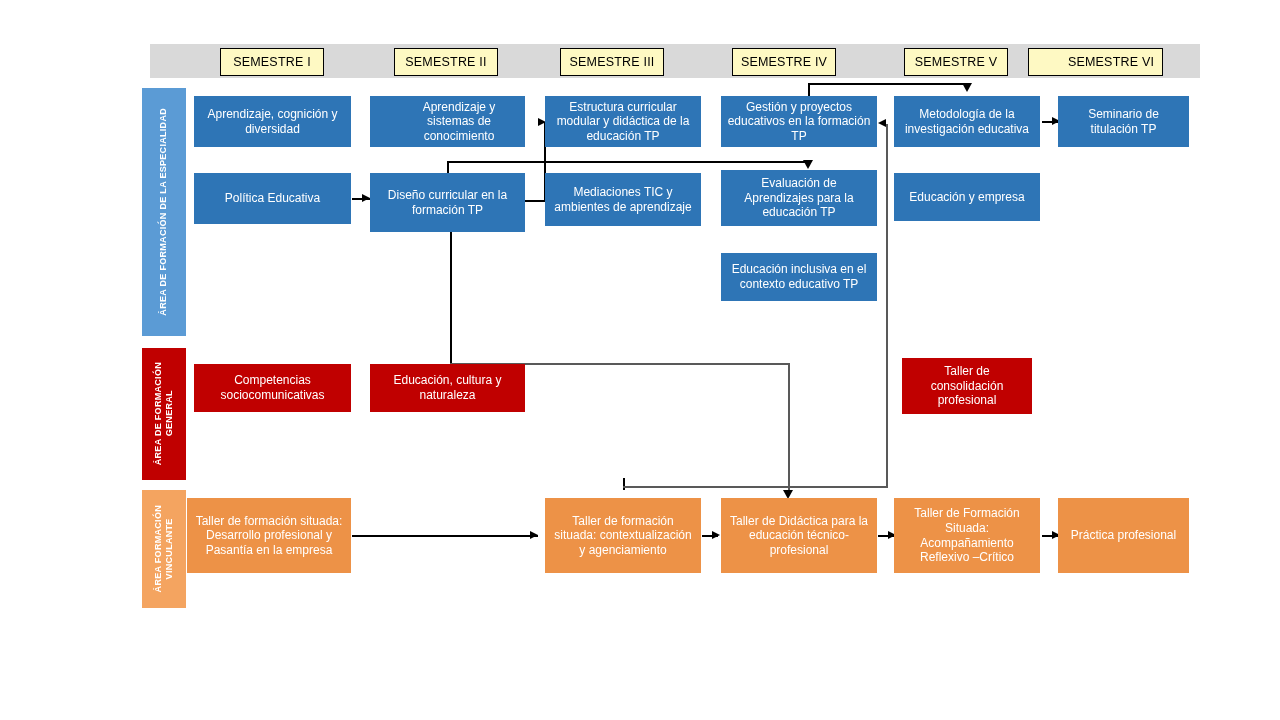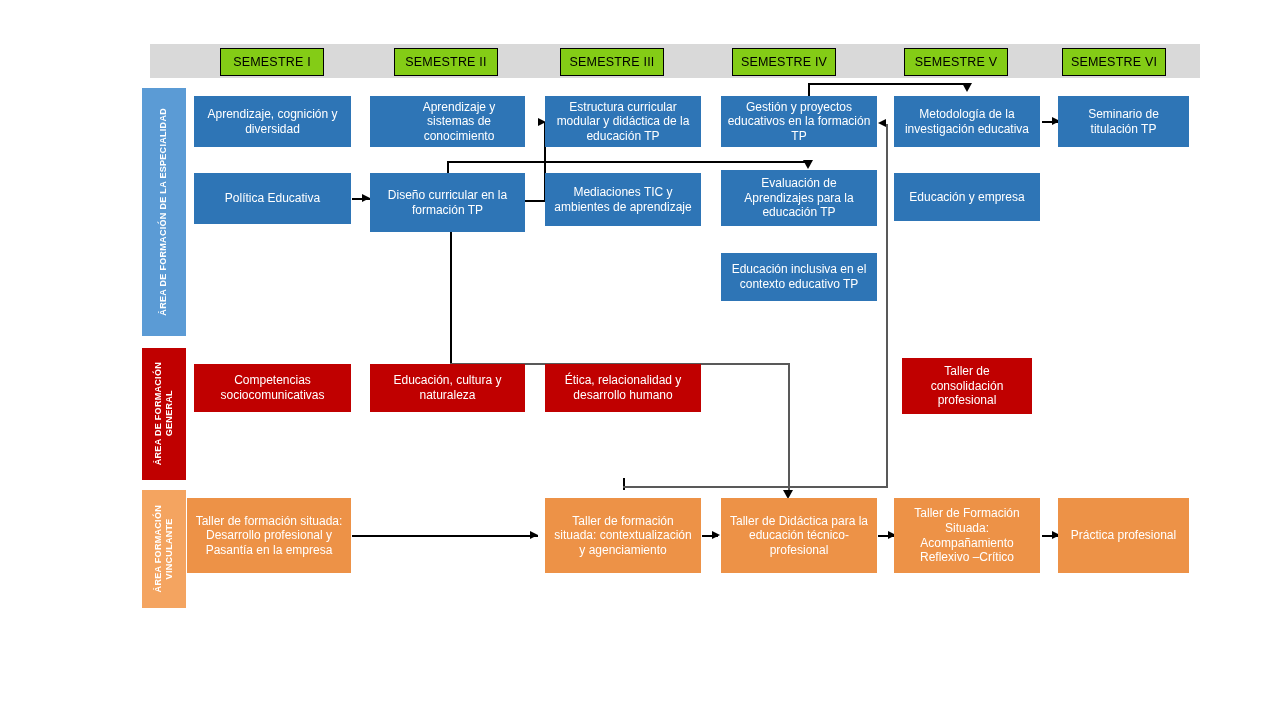--- a/index.html
+++ b/index.html
@@ -8,21 +8,21 @@
     font-family:"Liberation Sans", sans-serif;
   }
   #canvas{position:relative;width:1280px;height:720px;}
 
   
   .header-band{
     position:absolute;left:150px;top:44px;width:1050px;height:34px;
     background:#d9d9d9;
   }
   .sem-box{
-    position:absolute;background:#84cc16;border:1px solid #000000;
+    position:absolute;background:#fef9c3;border:1px solid #000000;
     display:flex;align-items:center;justify-content:center;
     font-size:12.5px;color:#000000;letter-spacing:.2px;white-space:nowrap;
   }
 
   
   .area-label{
     position:absolute;display:flex;align-items:center;justify-content:center;
     text-align:center;color:#ffffff;font-size:9px;font-weight:bold;
     letter-spacing:.3px;line-height:1.25;
   }
@@ -58,21 +58,21 @@
 
 <div id="canvas">
 
   <div class="header-band"></div>
 
   <div class="sem-box" style="left:220px;top:48px;width:102px;height:26px;">SEMESTRE I</div>
   <div class="sem-box" style="left:394px;top:48px;width:102px;height:26px;">SEMESTRE II</div>
   <div class="sem-box" style="left:560px;top:48px;width:102px;height:26px;">SEMESTRE III</div>
   <div class="sem-box" style="left:732px;top:48px;width:102px;height:26px;">SEMESTRE IV</div>
   <div class="sem-box" style="left:904px;top:48px;width:102px;height:26px;text-align:center;">SEMESTRE V</div>
-  <div class="sem-box" style="left:1062px;top:48px;width:102px;height:26px;">SEMESTRE VI</div>
+  <div class="sem-box" style="left:1028px;top:48px;width:102px;height:26px;padding-left:31px;">SEMESTRE VI</div>
 
   <div class="area-label area-esp">
     <span>ÁREA DE FORMACIÓN DE LA ESPECIALIDAD</span>
   </div>
   <div class="area-label area-gen">
     <span>ÁREA DE FORMACIÓN
 GENERAL</span>
   </div>
   <div class="area-label area-vin">
     <span>ÁREA FORMACIÓN
@@ -140,21 +140,20 @@
   <div class="box blue" style="left:721px;top:170px;width:156px;height:56px;">Evaluación de Aprendizajes para la educación TP</div>
 
   <div class="box blue" style="left:894px;top:173px;width:146px;height:48px;">Educación y empresa</div>
 
   <div class="box blue" style="left:721px;top:253px;width:156px;height:48px;">Educación inclusiva en el contexto educativo TP</div>
 
   <div class="box red" style="left:194px;top:364px;width:157px;height:48px;">Competencias sociocomunicativas</div>
 
   <div class="box red" style="left:370px;top:364px;width:155px;height:48px;">Educación, cultura y naturaleza</div>
 
-  <div class="box red" style="left:545px;top:364px;width:156px;height:48px;">Ética, relacionalidad y desarrollo humano</div>
 
   <div class="box red" style="left:902px;top:358px;width:130px;height:56px;">Taller de consolidación profesional</div>
 
   <div class="box orange" style="left:187px;top:498px;width:164px;height:75px;">Taller de formación situada: Desarrollo profesional y Pasantía en la empresa</div>
 
   <div class="box orange" style="left:545px;top:498px;width:156px;height:75px;">Taller de formación situada: contextualización y agenciamiento</div>
 
   <div class="box orange" style="left:721px;top:498px;width:156px;height:75px;">Taller de Didáctica para la educación técnico-profesional</div>
 
   <div class="box orange" style="left:894px;top:498px;width:146px;height:75px;">Taller de Formación Situada: Acompañamiento Reflexivo –Crítico</div>

